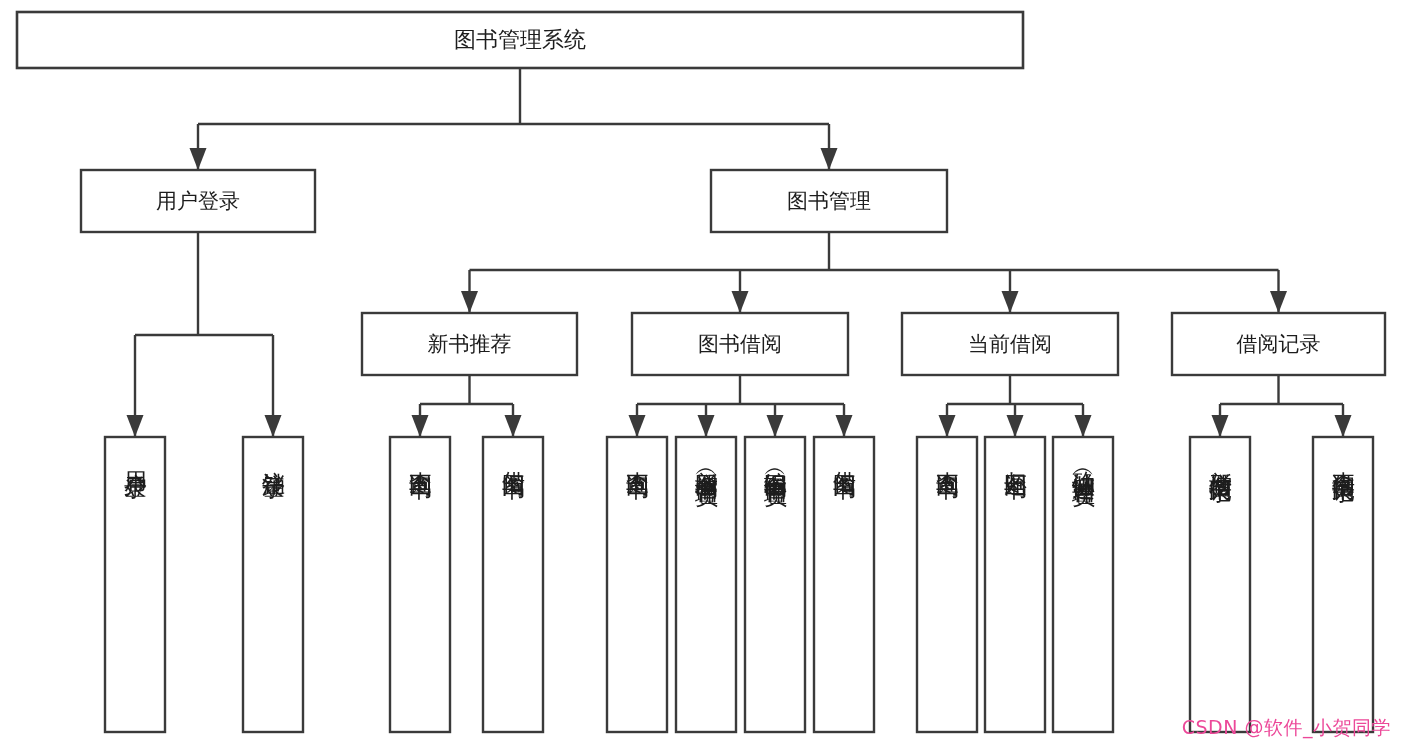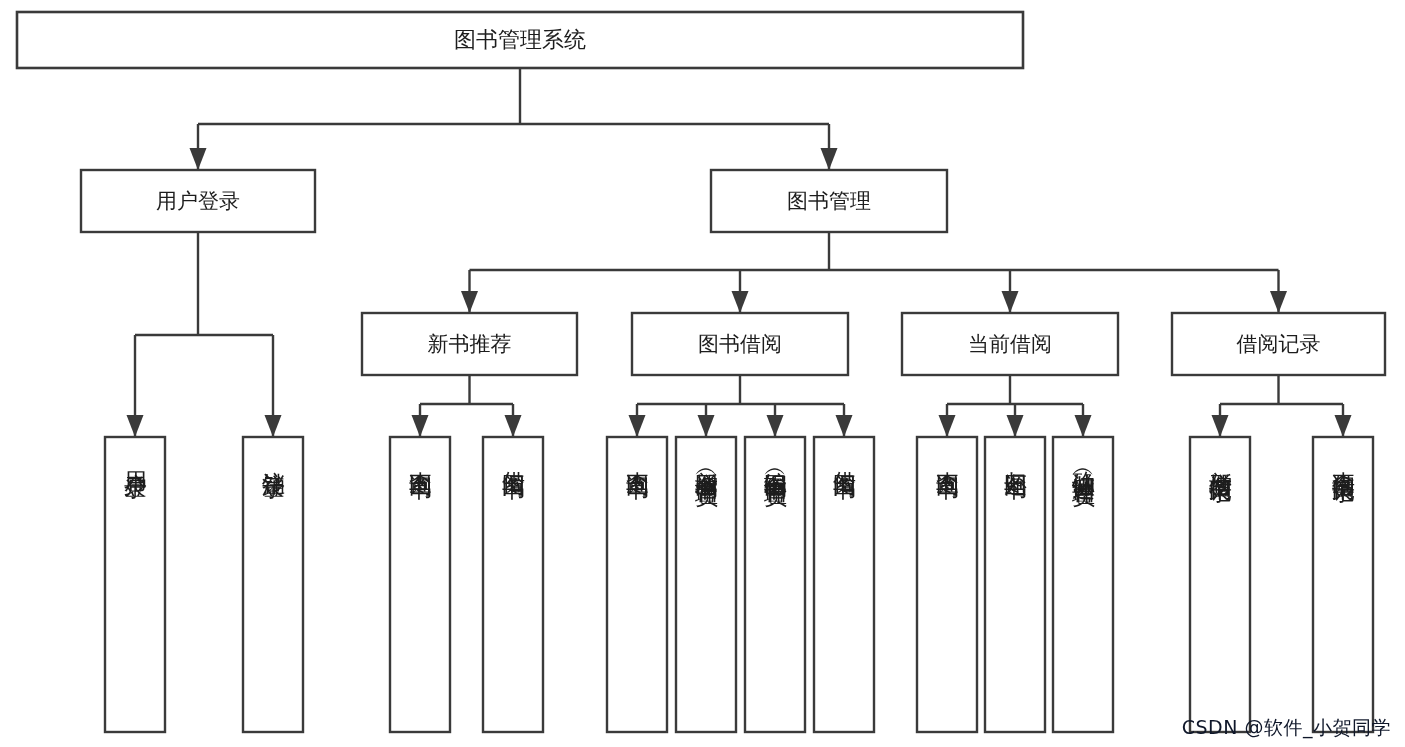--- a/index.html
+++ b/index.html
@@ -72,21 +72,21 @@
     letter-spacing: 2px;
     color: #1d1d1d;
     white-space: nowrap;
   }
   .watermark {
     position: absolute;
     right: 14px;
     bottom: 6px;
     font-family: "DejaVu Sans", "Liberation Sans", sans-serif;
     font-size: 19px;
-    color: #0f172a;
+    color: #ec4899;
     letter-spacing: 0.5px;
     white-space: nowrap;
   }
 </style>
 </head>
 <body>
 
 <div id="diagram-root">
   <svg class="diagram-canvas" id="diagram-svg" viewBox="0 0 1405 747" xmlns="http://www.w3.org/2000/svg">
     <g id="layer-connectors">

